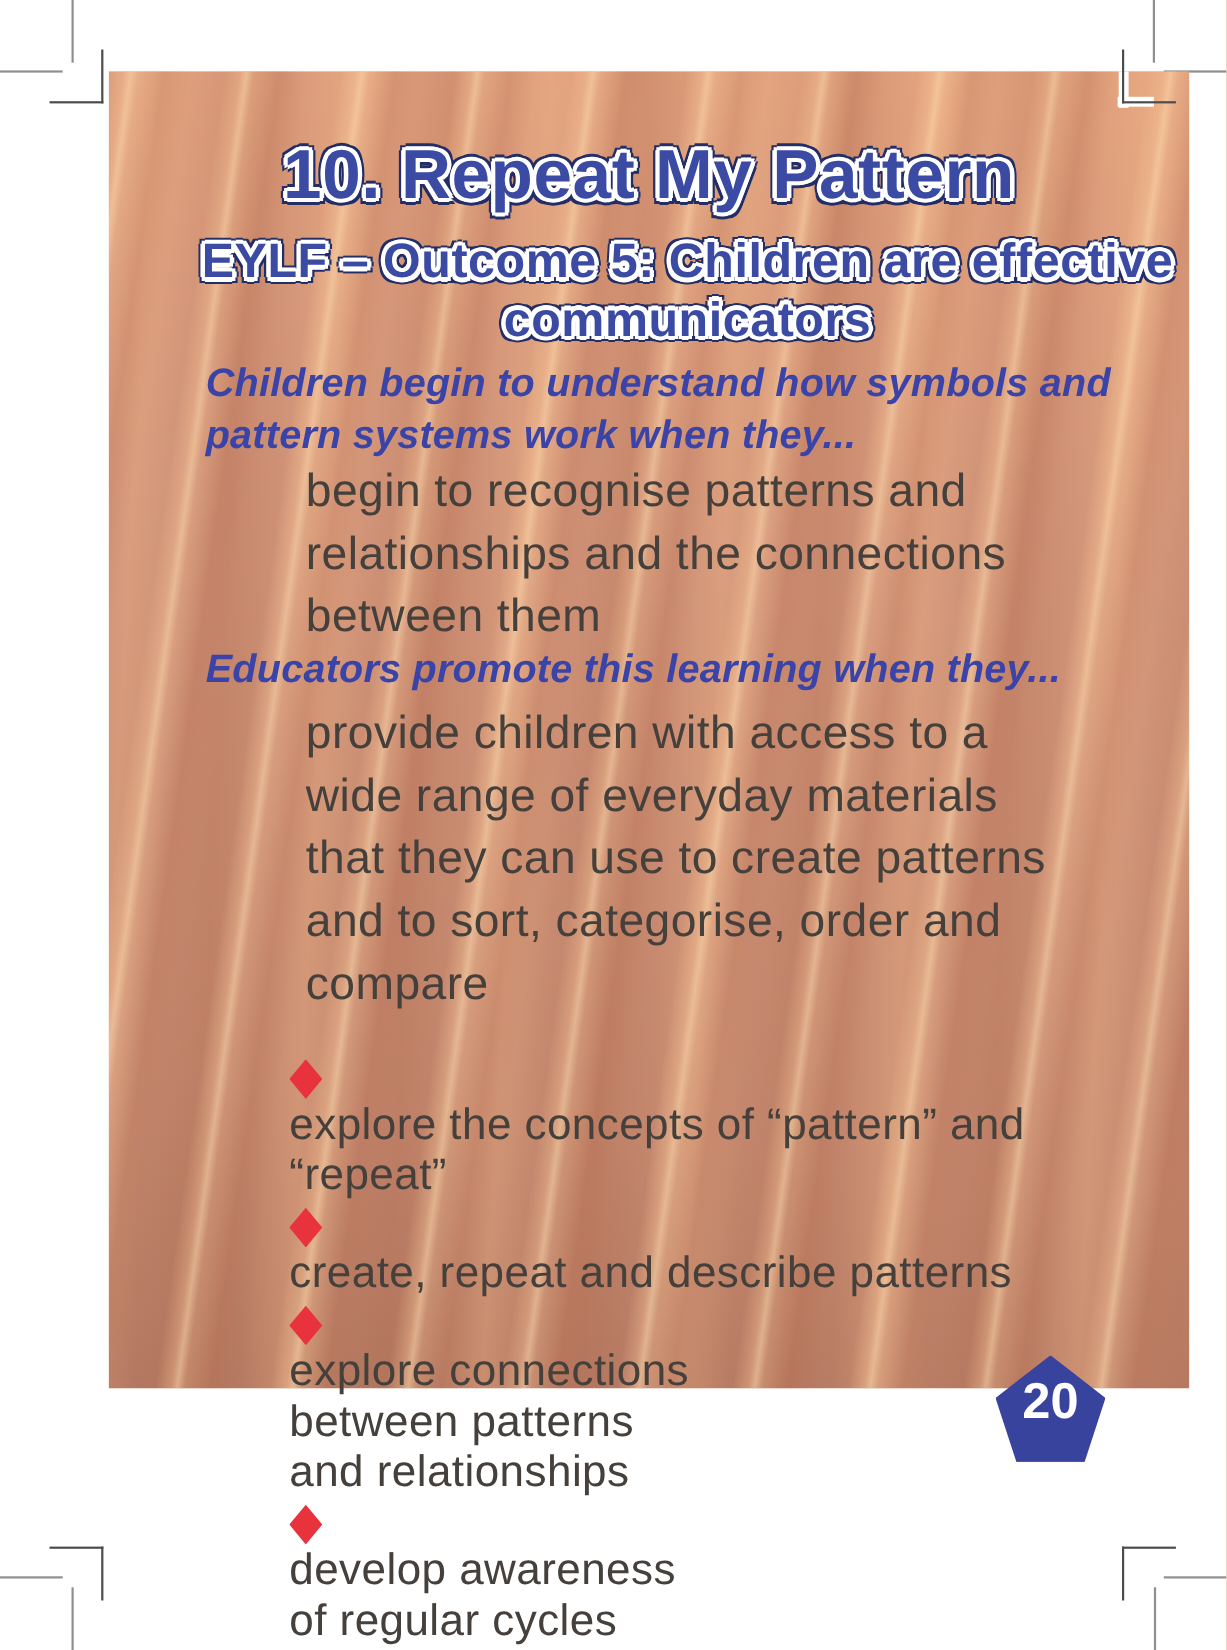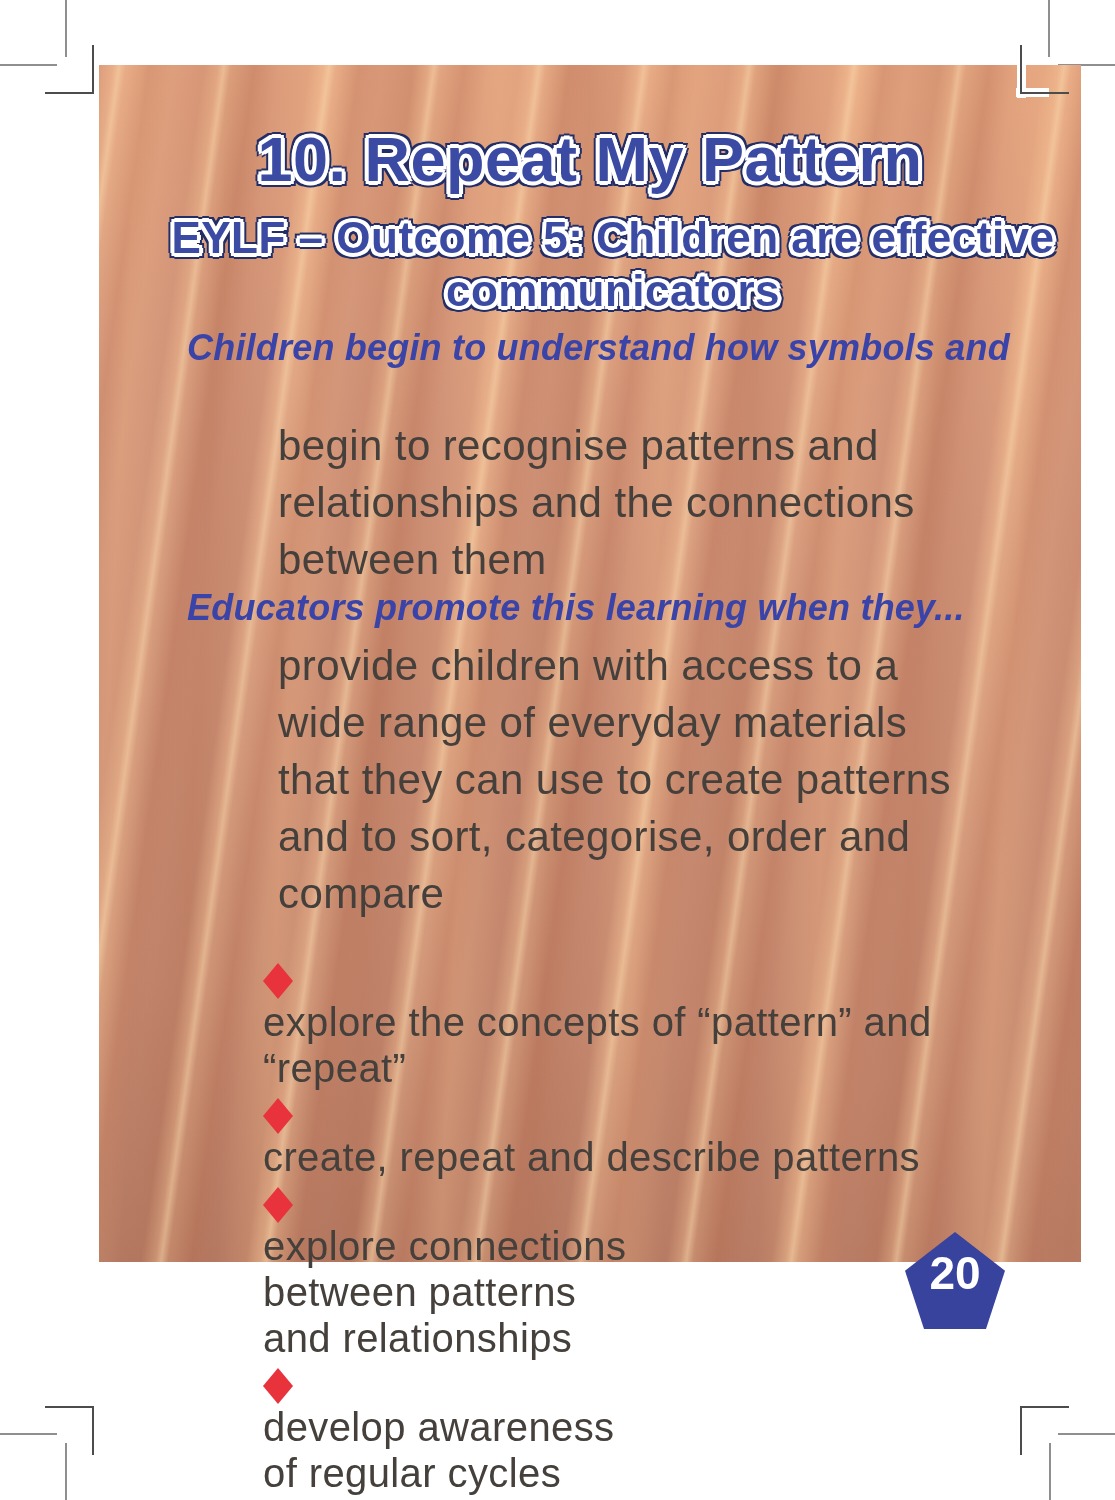--- a/index.html
+++ b/index.html
@@ -36,21 +36,21 @@
   
   .outlined {
     color:#3b4aa2; font-weight:700; letter-spacing:0.5px;
     text-shadow:
       0 -4px 0 #fff, 0 4px 0 #fff, -4px 0 0 #fff, 4px 0 0 #fff,
       -3px -3px 0 #fff, 3px -3px 0 #fff, -3px 3px 0 #fff, 3px 3px 0 #fff,
       0 -6px 0 #232d66, 0 6px 0 #232d66, -6px 0 0 #232d66, 6px 0 0 #232d66,
       -5px -5px 0 #232d66, 5px -5px 0 #232d66, -5px 5px 0 #232d66, 5px 5px 0 #232d66;
   }
   .title   { position:absolute; top:58px; left:0; width:100%; text-align:center; font-size:63px; }
-  .subtitle{ position:absolute; top:146px; left:0; width:100%; text-align:center; font-size:44px; line-height:53px;padding-left:46px; }
+  .subtitle{ position:absolute; top:146px; left:12px; width:100%; text-align:center; font-size:44px; line-height:53px;padding-left:46px; }
 
   .h-blue {
     position:absolute; left:88px; color:#3a44a8;
     font-style:italic; font-weight:700; font-size:36px; line-height:47px; letter-spacing:0.2px;
   }
   .h1 { top:259px;font-style:italic; }
   .h2 { top:519px; }
   .h3 { top:846px; }
 
   .body-block { position:absolute; left:179px; color:#45403b; font-size:42px; line-height:57px; letter-spacing:0.4px; }
@@ -97,20 +97,21 @@
 
     <h1 class="title outlined">10. Repeat My Pattern</h1>
 
     <h2 class="subtitle outlined">
       <span class="ln">EYLF – Outcome 5: Children are effective</span>
       <span class="ln">communicators</span>
     </h2>
 
     <p class="h-blue h1">
       <span class="ln">Children begin to understand how symbols and</span>
+      <span class="ln">pattern systems work when they...</span>
     </p>
 
     <p class="body-block p1">
       <span class="ln">begin to recognise patterns and</span>
       <span class="ln">relationships and the connections</span>
       <span class="ln">between them</span>
     </p>
 
     <p class="h-blue h2">
       <span class="ln">Educators promote this learning when they...</span>

